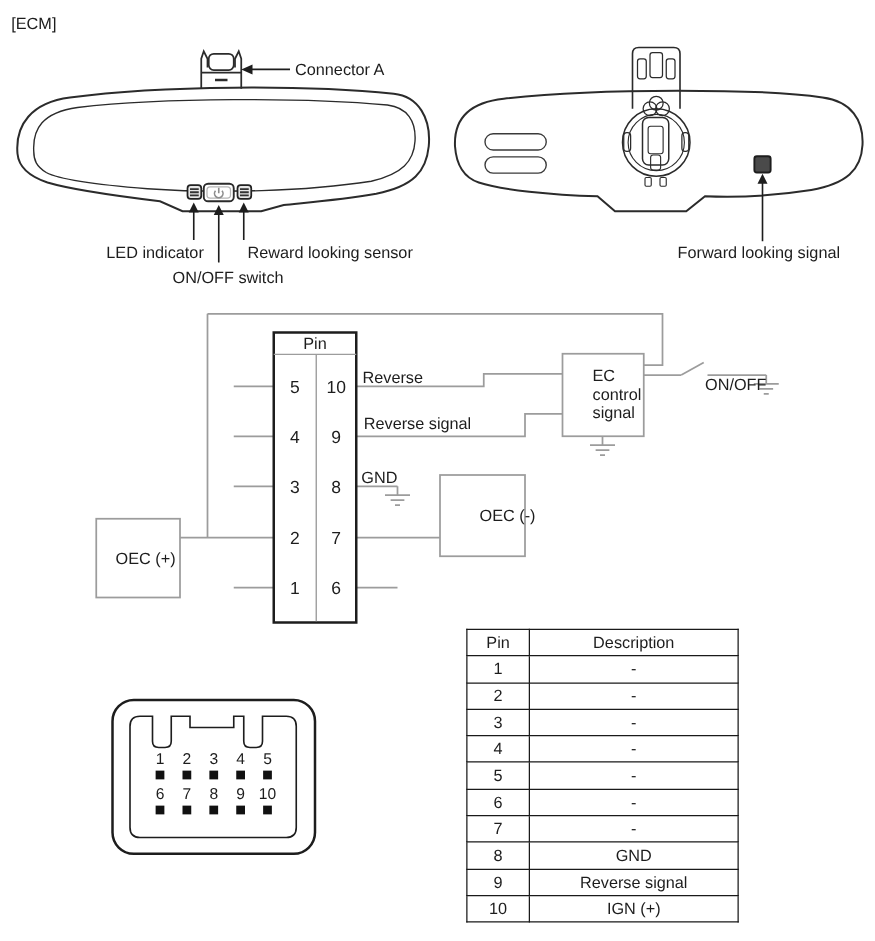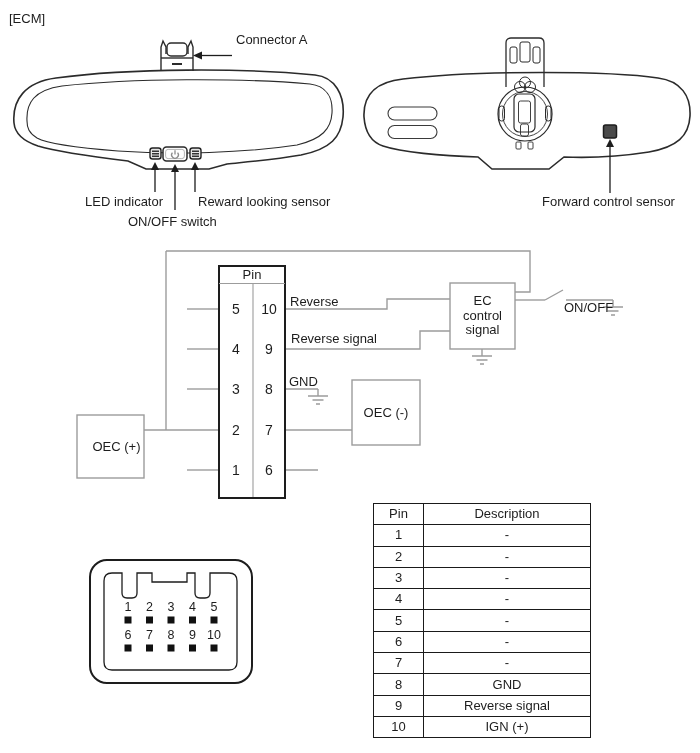--- a/index.html
+++ b/index.html
@@ -14,22 +14,22 @@
   svg{position:absolute;left:0;top:0;}
   #pin-desc-table{
     position:absolute;left:373px;top:503px;border-collapse:collapse;
     font-size:13px;color:#1d1d1d;table-layout:fixed;
   }
   #pin-desc-table td,#pin-desc-table th{
     border:1px solid #1a1a1a;height:20.3px;padding:0;text-align:center;
     font-weight:normal;line-height:20px;overflow:hidden;
   }
   .col-pin{width:49px;} .col-desc{width:166px;}
-  #ec-box-text{position:absolute;left:450px;top:294px;width:65px;text-align:center;
-    font-size:13px;line-height:14.5px;color:#1d1d1d;}
+  #ec-box-text{position:absolute;left:450px;top:294px;width:65px;
+    font-size:13px;line-height:14.5px;color:#1d1d1d;padding-left:24px;}
 </style>
 </head>
 <body>
 
 <div id="canvas">
 
   <svg width="700" height="753" viewBox="0 0 700 753">
 
     <g fill="none" stroke="#2b2b2b" stroke-width="1.6">
       <path d="M 14,123 C 12,100 25,82 56,78 C 130,68 245,68 315,75 C 335,77 345,95 343,117
@@ -179,46 +179,46 @@
         <rect x="146" y="644.5" width="7" height="7"></rect>
         <rect x="167.5" y="644.5" width="7" height="7"></rect>
         <rect x="189" y="644.5" width="7" height="7"></rect>
         <rect x="210.5" y="644.5" width="7" height="7"></rect>
       </g>
     </g>
   </svg>
 
   <div class="lbl" style="left:9px;top:11px;">[ECM]</div>
 
-  <div class="lbl" style="left:236px;top:32px;">Connector A</div>
+  <div class="lbl" style="left:236px;top:48px;">Connector A</div>
   <div class="lbl" style="left:85px;top:194px;">LED indicator</div>
-  <div class="lbl" style="left:128px;top:214px;">ON/OFF switch</div>
+  <div class="lbl" style="left:138px;top:214px;">ON/OFF switch</div>
   <div class="lbl" style="left:198px;top:194px;">Reward looking sensor</div>
-  <div class="lbl" style="left:542px;top:194px;">Forward control sensor</div>
+  <div class="lbl" style="left:542px;top:194px;">Forward looking signal</div>
 
   <div class="lbl ctr" style="left:219px;top:267px;width:66px;">Pin</div>
 
   <div class="pin-num" style="left:219px;top:301px;width:34px;">5</div>
   <div class="pin-num" style="left:219px;top:341px;width:34px;">4</div>
   <div class="pin-num" style="left:219px;top:381px;width:34px;">3</div>
   <div class="pin-num" style="left:219px;top:422px;width:34px;">2</div>
   <div class="pin-num" style="left:219px;top:462px;width:34px;">1</div>
   <div class="pin-num" style="left:253px;top:301px;width:32px;">10</div>
   <div class="pin-num" style="left:253px;top:341px;width:32px;">9</div>
   <div class="pin-num" style="left:253px;top:381px;width:32px;">8</div>
   <div class="pin-num" style="left:253px;top:422px;width:32px;">7</div>
   <div class="pin-num" style="left:253px;top:462px;width:32px;">6</div>
 
   <div class="lbl" style="left:290px;top:294px;">Reverse</div>
   <div class="lbl" style="left:291px;top:331px;">Reverse signal</div>
   <div class="lbl" style="left:289px;top:374px;">GND</div>
   <div class="lbl" style="left:564px;top:300px;">ON/OFF</div>
 
   <div class="lbl ctr" style="left:77px;top:439px;width:79px;">OEC (+)</div>
-  <div class="lbl ctr" style="left:352px;top:405px;width:68px;">OEC (-)</div>
+  <div class="lbl ctr" style="left:352px;top:405px;width:68px;padding-left:20px;">OEC (-)</div>
   <div id="ec-box-text">
     <div>EC</div>
     <div>control</div>
     <div>signal</div>
   </div>
 
   <div class="conn-num" style="left:121px;top:601px;">1</div>
   <div class="conn-num" style="left:142.5px;top:601px;">2</div>
   <div class="conn-num" style="left:164px;top:601px;">3</div>
   <div class="conn-num" style="left:185.5px;top:601px;">4</div>

